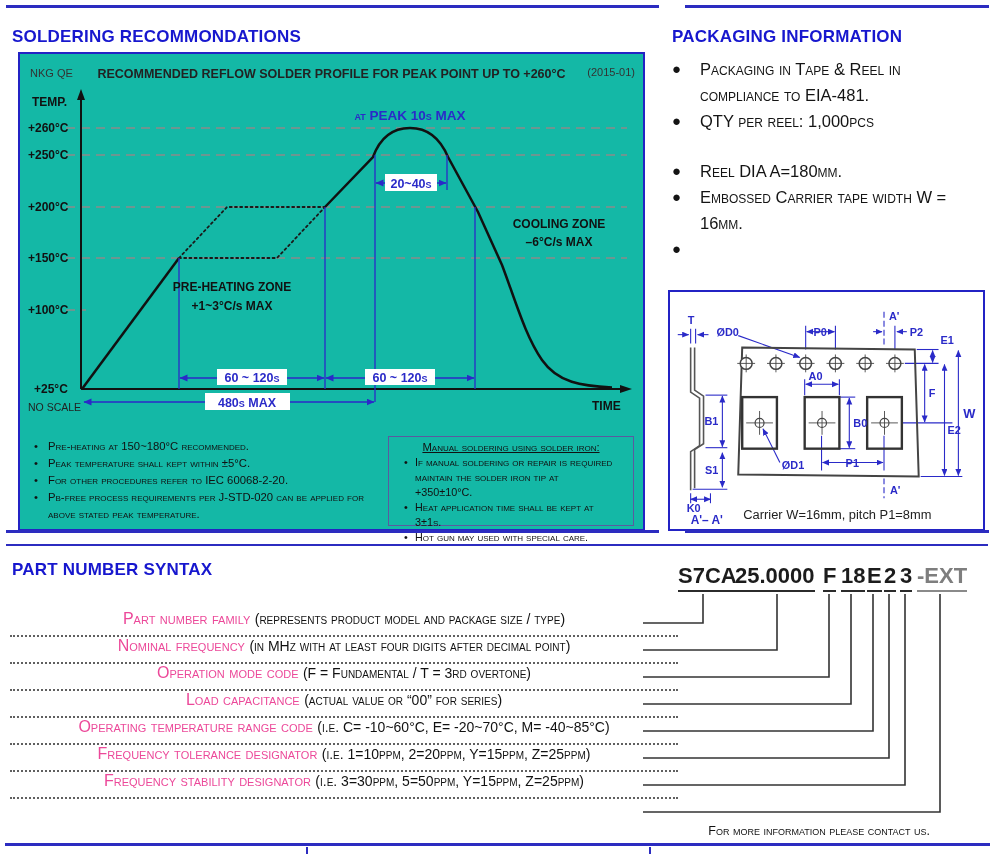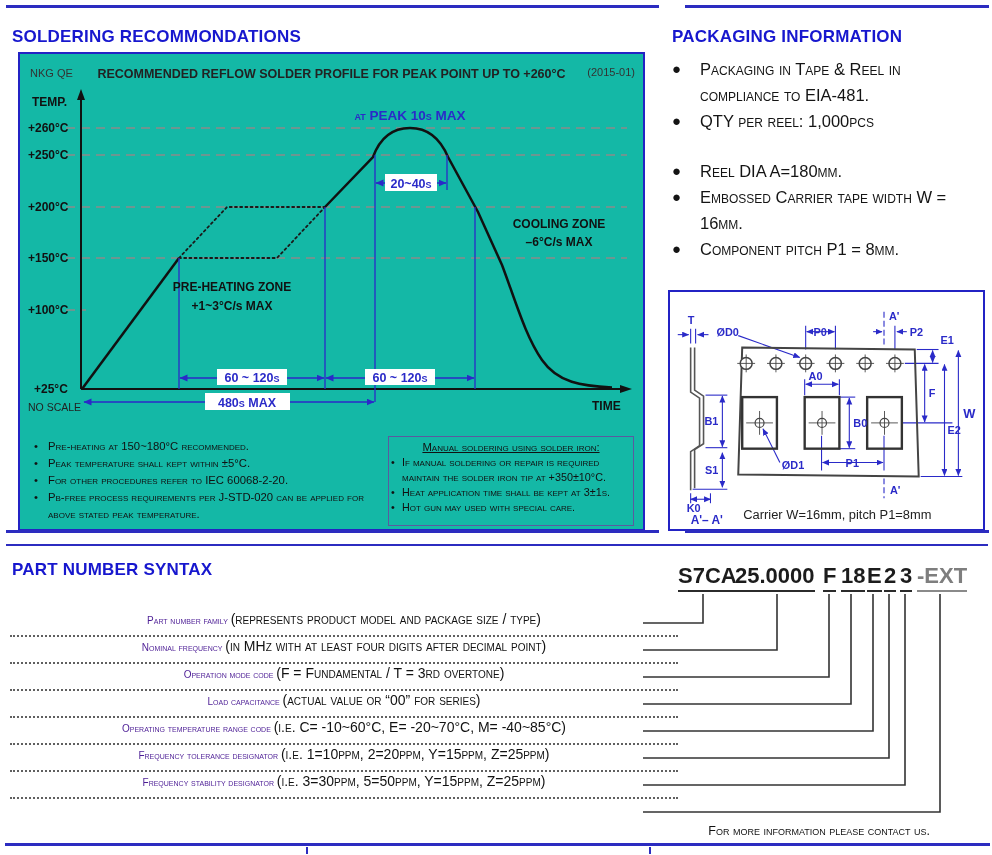--- a/index.html
+++ b/index.html
@@ -12,40 +12,40 @@
   .chart-box{position:absolute;left:18px;top:52px;width:627px;height:479px;
              border:2.5px solid #2323c4;box-sizing:border-box;background:#14b8a6;}
   .chart-head{position:absolute;left:0;top:0;width:100%;height:26px;}
   .ch-left{position:absolute;left:10px;top:13px;font-size:11px;color:#333;}
   .ch-title{position:absolute;left:0;right:0;top:13px;text-align:center;font-size:12.5px;color:#222;font-weight:bold;}
   .ch-right{position:absolute;right:8px;top:12px;font-size:11px;color:#333;}
   .notes{position:absolute;left:14px;top:384px;width:352px;font-size:11.3px;}
   .note-item{display:flex;line-height:17px;font-variant:small-caps;color:#111;}
   .note-item .bu{width:14px;flex:none;}
   .manual-box{position:absolute;left:368px;top:382px;width:246px;height:90px;
-              border:1.5px solid #5a5aa0;box-sizing:border-box;padding:3px 2px;}
+              border:1.5px solid #5a5aa0;box-sizing:border-box;padding:3px 15px;}
   .mb-title{font-size:11.3px;text-decoration:underline;text-align:center;font-variant:small-caps;line-height:15px;color:#111;}
   .mb-item{display:flex;font-size:10.8px;line-height:15px;font-variant:small-caps;color:#111;}
   .mb-item .bu{width:11px;flex:none;}
   
   .pkg-list{position:absolute;left:672px;top:56px;width:314px;}
   .pkg-item{display:flex;font-size:16.5px;line-height:26px;font-variant:small-caps;color:#141414;}
   .pkg-item .bu{width:28px;flex:none;font-size:15px;}
   .pkg-item .tx{width:260px;}
   .gap{height:24px;}
   .carrier-box{position:absolute;left:668px;top:290px;width:317px;height:241px;
                border:2.5px solid #2323c4;box-sizing:border-box;}
   
   .pn-section{position:absolute;left:0;top:548px;width:992px;height:307px;text-align:center;}
   .pn-seg{position:absolute;top:15px;font-size:22px;font-weight:bold;color:#1c1c1c;
           border-bottom:2.5px solid #2b2b2b;padding-bottom:1px;line-height:26px;}
   .pn-seg.ext{color:#7e7e7e;border-bottom-color:#8a8a8a;}
   .pn-rows{position:absolute;left:10px;top:62px;width:668px;}
   .pn-row{height:27px;box-sizing:border-box;border-bottom:2px dotted #606060;white-space:nowrap;}
-  .pn-main{font-size:10px;font-variant:small-caps;color:#4c1d95;margin-top:24px;}
+  .pn-main{font-size:16px;font-variant:small-caps;color:#ec4899;margin-top:24px;}
   .pn-paren{font-size:14px;font-variant:small-caps;color:#111;}
   .pn-note{position:absolute;right:62px;top:276px;font-size:12.5px;font-variant:small-caps;color:#111;}
   .tickmark{position:absolute;width:2px;height:7px;background:#2c2cc0;}
   
   .tick{font:bold 12px "Liberation Sans",sans-serif;fill:#111;}
   .ct{font:bold 12px "Liberation Sans",sans-serif;fill:#111;}
   .cb{font:bold 12.5px "Liberation Sans",sans-serif;fill:#2a2ac8;font-variant:small-caps;}
   .cs{font:10.5px "Liberation Sans",sans-serif;fill:#222;}
   .cl{font:bold 11px "Liberation Sans",sans-serif;fill:#2a2ac8;}
   .cap{font:13px "Liberation Sans",sans-serif;fill:#222;}
@@ -184,21 +184,20 @@
     <div class="pkg-item">
         <span class="bu">●</span>
         <span class="tx">Reel DIA A=180mm.</span>
       </div>
     <div class="pkg-item">
         <span class="bu">●</span>
         <span class="tx">Embossed Carrier tape width W = 16mm.</span>
       </div>
     <div class="pkg-item">
         <span class="bu">●</span>
-        <span class="tx">Component pitch P1 = 8mm.</span>
       </div>
   </div>
 
   <div class="carrier-box">
     <svg width="312" height="236" viewBox="0 0 313 238">
       <defs>
         <marker id="ca" markerWidth="8" markerHeight="7" refX="6.5" refY="3" orient="auto-start-reverse" markerUnits="userSpaceOnUse">
           <path d="M0,0L7,3L0,6Z" fill="#2a2ac8"></path>
         </marker>
       </defs>

